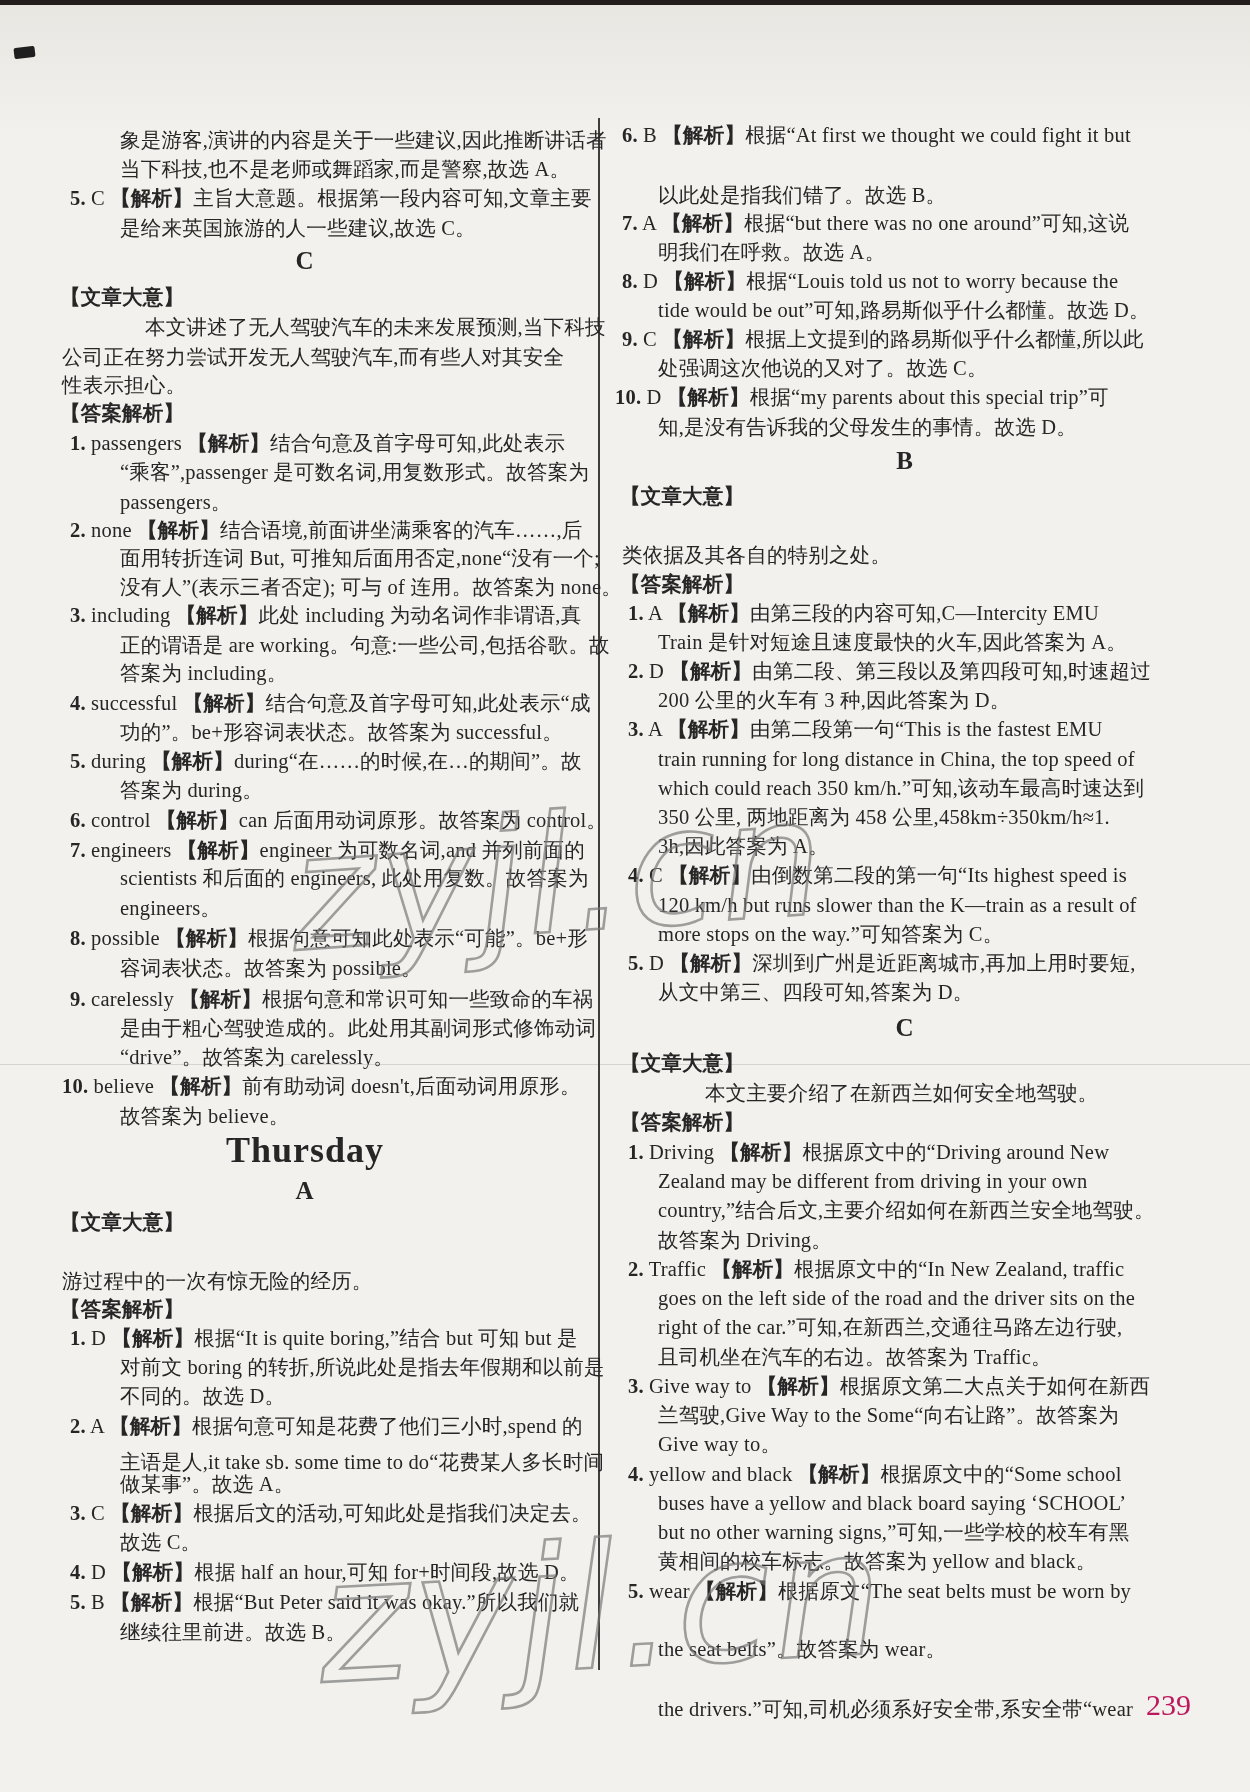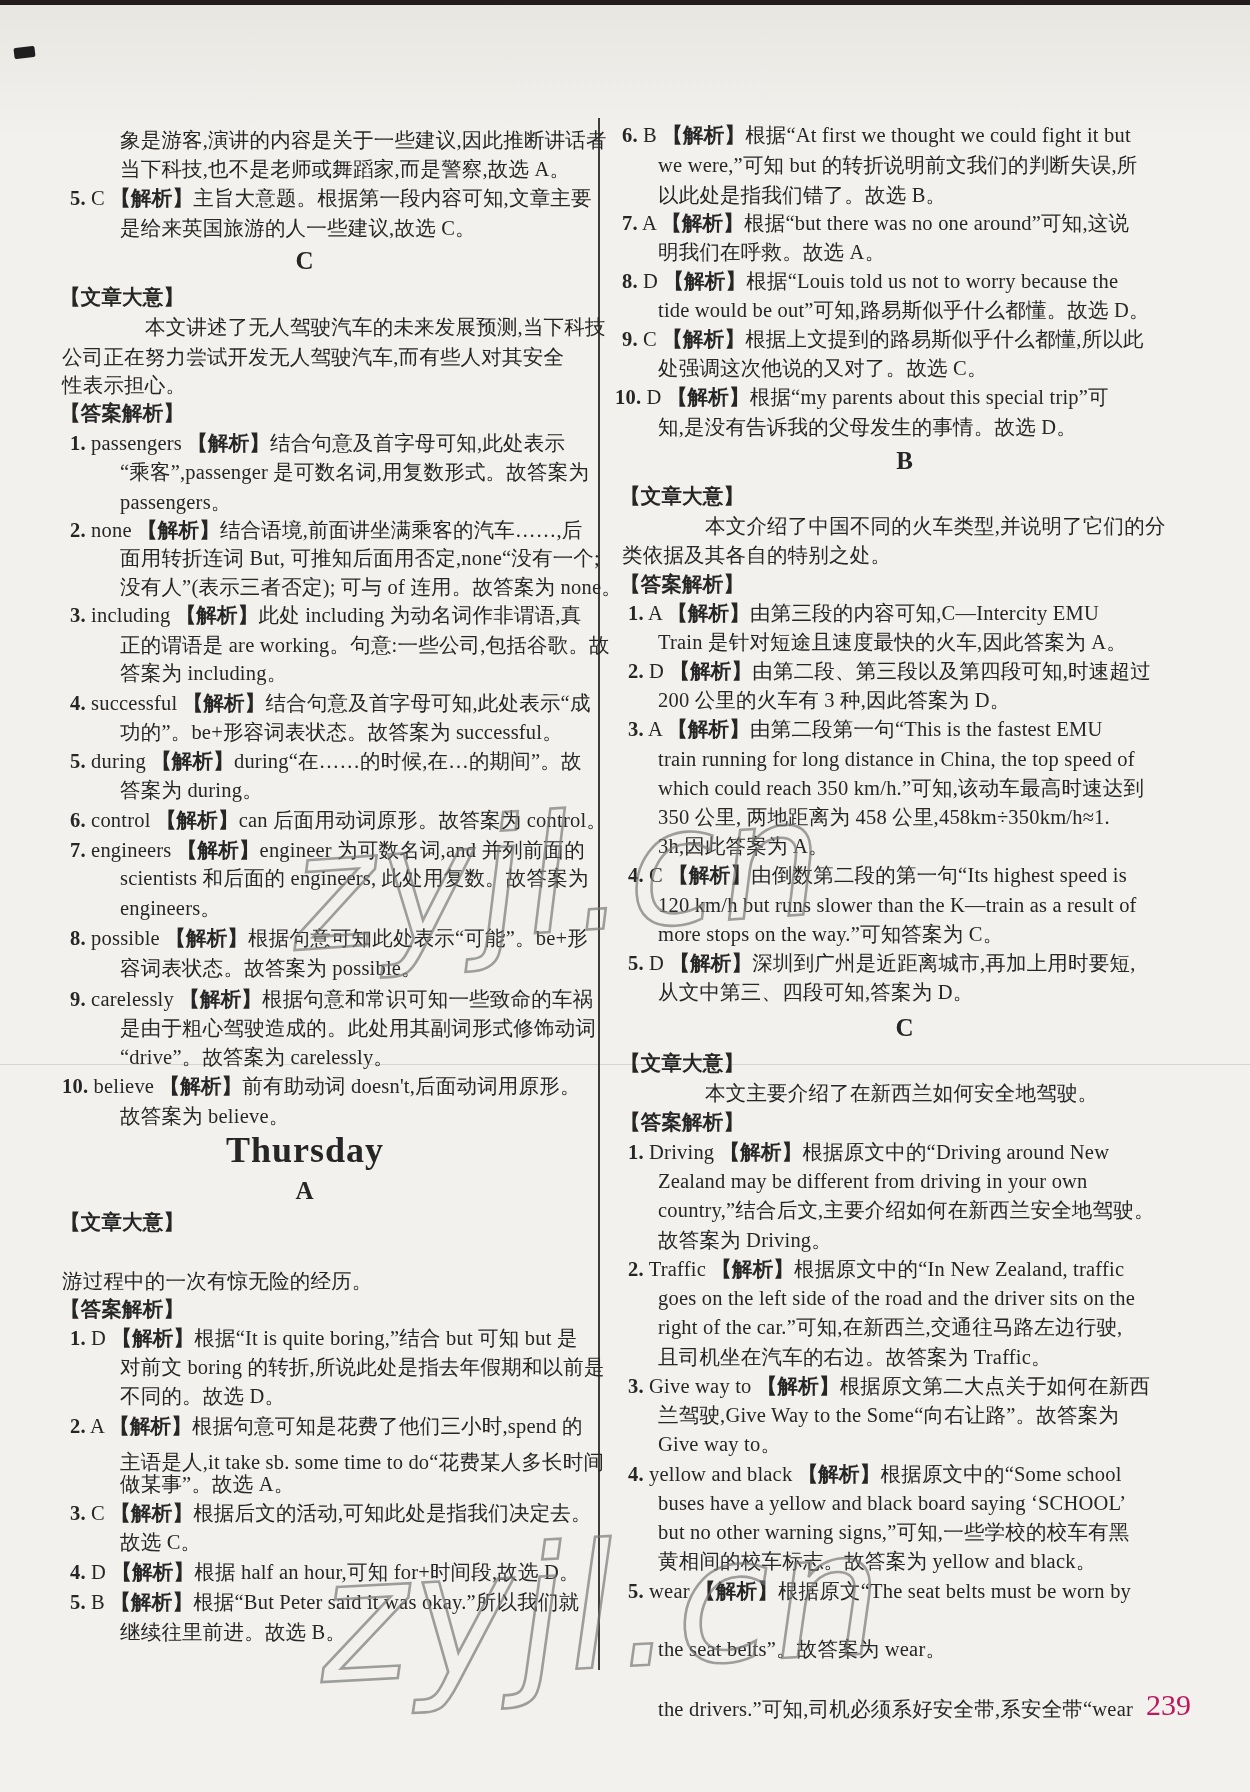--- a/index.html
+++ b/index.html
@@ -90,33 +90,31 @@
       <div class="ln" style="top: 1454px; left: 120px; margin-top: 8px;">主语是人,it take sb.  some time to do“花费某人多长时间</div>
       <div class="ln" style="top: 1484px; left: 120px;">做某事”。故选 A。</div>
       <div class="ln" style="top: 1513px; left: 70px;"><b class="no">3.</b> C  <span class="hei">【解析】</span>根据后文的活动,可知此处是指我们决定去。</div>
       <div class="ln" style="top: 1542px; left: 120px;">故选 C。</div>
       <div class="ln" style="top: 1572px; left: 70px;"><b class="no">4.</b> D  <span class="hei">【解析】</span>根据 half an hour,可知 for+时间段,故选 D。</div>
       <div class="ln" style="top: 1602px; left: 70px;"><b class="no">5.</b> B  <span class="hei">【解析】</span>根据“But Peter said it was okay.”所以我们就</div>
       <div class="ln" style="top: 1632px; left: 120px;">继续往里前进。故选 B。</div>
     </div>
   <div class="col">
       <div class="ln" style="top: 135px; left: 622px;"><b class="no">6.</b> B  <span class="hei">【解析】</span>根据“At first we thought we could fight it but</div>
-      <div class="ln" style="top: 165px; left: 658px;">we were,”可知 but 的转折说明前文我们的判断失误,所</div>
       <div class="ln" style="top: 195px; left: 658px;">以此处是指我们错了。故选 B。</div>
       <div class="ln" style="top: 223px; left: 622px;"><b class="no">7.</b> A  <span class="hei">【解析】</span>根据“but there was no one around”可知,这说</div>
       <div class="ln" style="top: 252px; left: 658px;">明我们在呼救。故选 A。</div>
       <div class="ln" style="top: 281px; left: 622px;"><b class="no">8.</b> D  <span class="hei">【解析】</span>根据“Louis told us not to worry because the</div>
       <div class="ln" style="top: 310px; left: 658px;">tide would be out”可知,路易斯似乎什么都懂。故选 D。</div>
       <div class="ln" style="top: 339px; left: 622px;"><b class="no">9.</b> C  <span class="hei">【解析】</span>根据上文提到的路易斯似乎什么都懂,所以此</div>
       <div class="ln" style="top: 368px; left: 658px;">处强调这次他说的又对了。故选 C。</div>
       <div class="ln" style="top: 397px; left: 615px;"><b class="no">10.</b> D  <span class="hei">【解析】</span>根据“my parents about this special trip”可</div>
       <div class="ln" style="top: 427px; left: 658px;">知,是没有告诉我的父母发生的事情。故选 D。</div>
       <div class="ln sec ctr" style="top: 461px; left: 905px;">B</div>
       <div class="ln" style="top: 496px; left: 620px;"><span class="hei">【文章大意】</span></div>
-      <div class="ln" style="top: 526px; left: 705px;">本文介绍了中国不同的火车类型,并说明了它们的分</div>
       <div class="ln" style="top: 555px; left: 622px;">类依据及其各自的特别之处。</div>
       <div class="ln" style="top: 584px; left: 620px;"><span class="hei">【答案解析】</span></div>
       <div class="ln" style="top: 613px; left: 628px;"><b class="no">1.</b> A  <span class="hei">【解析】</span>由第三段的内容可知,C—Intercity EMU</div>
       <div class="ln" style="top: 642px; left: 658px;">Train 是针对短途且速度最快的火车,因此答案为 A。</div>
       <div class="ln" style="top: 671px; left: 628px;"><b class="no">2.</b> D  <span class="hei">【解析】</span>由第二段、第三段以及第四段可知,时速超过</div>
       <div class="ln" style="top: 700px; left: 658px;">200 公里的火车有 3 种,因此答案为 D。</div>
       <div class="ln" style="top: 729px; left: 628px;"><b class="no">3.</b> A  <span class="hei">【解析】</span>由第二段第一句“This is the fastest EMU</div>
       <div class="ln" style="top: 759px; left: 658px;">train running for long distance in China, the top speed of</div>
       <div class="ln" style="top: 788px; left: 658px;">which could reach 350 km/h.”可知,该动车最高时速达到</div>
       <div class="ln" style="top: 817px; left: 658px;">350 公里, 两地距离为 458 公里,458km÷350km/h≈1.</div>

